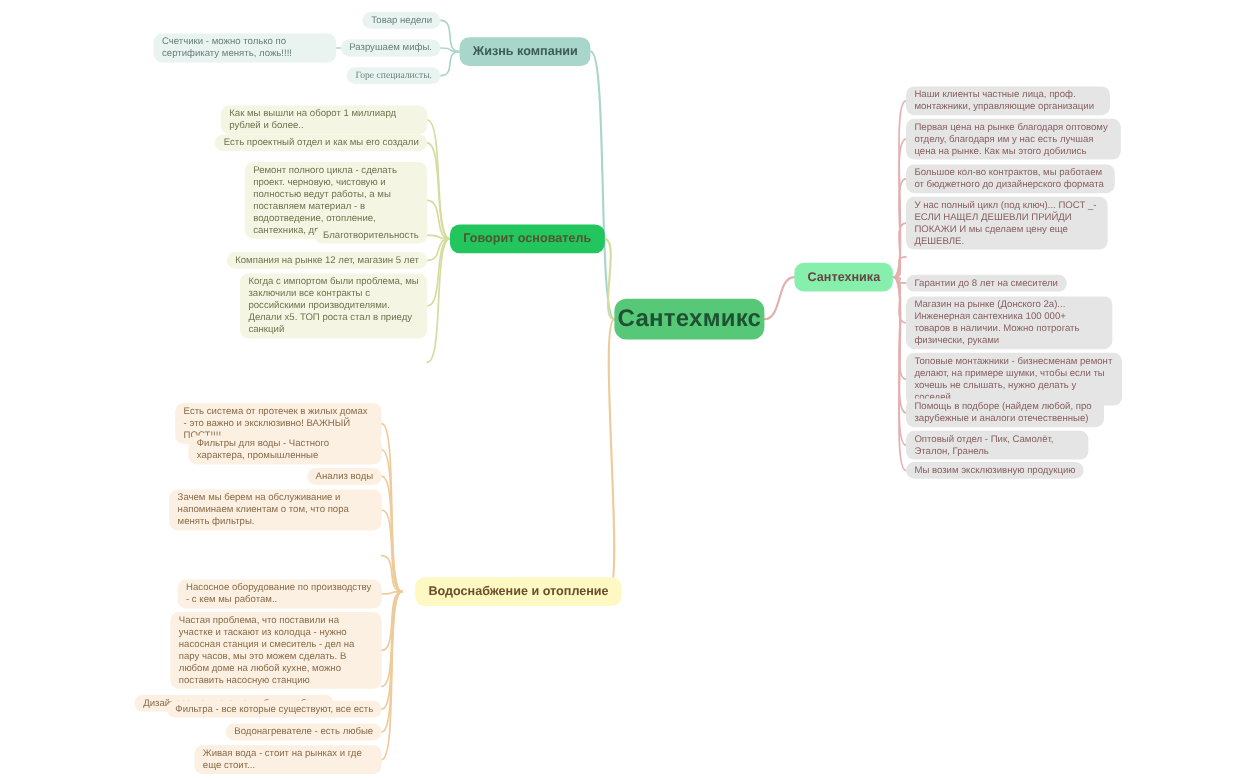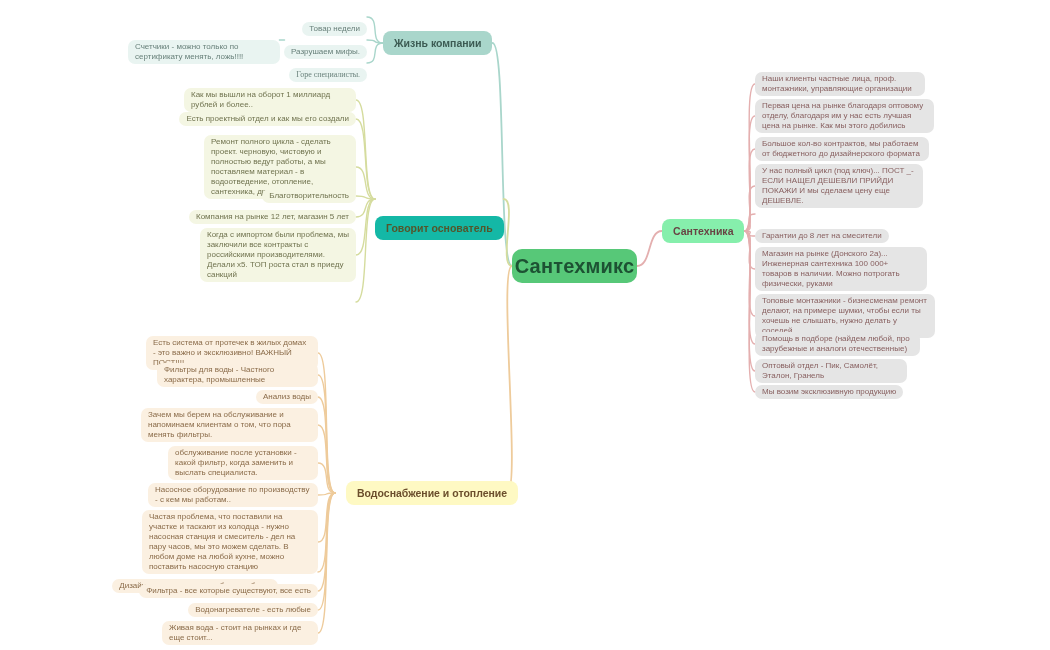--- a/index.html
+++ b/index.html
@@ -16,31 +16,31 @@
     font-size:20px; font-weight:600; letter-spacing:.2px;
     display:flex; align-items:center; justify-content:center;
     border-radius:10px; cursor:pointer;
   }
   .branch-label {
     position:absolute; font-size:10.5px; font-weight:600;
     padding:6px 11px; border-radius:8px; white-space:nowrap;
     box-sizing:border-box; cursor:pointer;
   }
   .l-life     { left:383px; top:31px;  background:#a9d6cb; color:#3c5b53; }
-  .l-founder  { left:375px; top:187px; background:#14b8a6; color:#53562b;margin-top:29px; }
+  .l-founder  { left:375px; top:187px; background:#22c55e; color:#53562b; }
   .l-water    { left:346px; top:481px; background:#fef9c3; color:#6b4e2c; }
   .l-san      { left:662px; top:219px; background:#86efac; color:#684344; }
 
   .bubble {
     position:absolute; font-size:8px; line-height:1.25;
     padding:2px 7px; border-radius:7px; box-sizing:border-box;
     text-align:left; cursor:pointer;
   }
   .nw { white-space:nowrap; }
-  .b-life    { background:#e9f4f1; color:#68807a;margin-top:12px; }
+  .b-life    { background:#e9f4f1; color:#68807a; }
   .b-founder { background:#f4f6e3; color:#70734f; }
   .b-water   { background:#fbf0e1; color:#8a6b49; }
   .b-san     { background:#e5e5e5; color:#886060; }
 </style>
 </head>
 <body>
 
 <div id="canvas">
   <svg id="wires" width="1050" height="650">
       <path d="M 512 266 C 498 266, 506.484375 43, 492.484375 43" fill="none" stroke="#a9d6cb" stroke-width="1.8" stroke-linecap="round"></path>
@@ -98,21 +98,20 @@
   <div id="fc1" class="bubble b-founder nw" style="right:694px; top:112px;">Есть проектный отдел и как мы его создали</div>
   <div id="fc2" class="bubble b-founder" style="right:694px; top:135px; width:152px;">Ремонт полного цикла - сделать проект. черновую, чистовую и полностью ведут работы, а мы поставляем материал - в водоотведение, отопление, сантехника, дренажи и т.д.</div>
   <div id="fc3" class="bubble b-founder nw" style="right:694px; top:189px;">Благотворительность</div>
   <div id="fc4" class="bubble b-founder nw" style="right:694px; top:210px;">Компания на рынке 12 лет, магазин 5 лет</div>
   <div id="fc5" class="bubble b-founder" style="right:694px; top:228px; width:156px;">Когда с импортом были проблема, мы заключили все контракты с российскими производителями. Делали х5. ТОП роста стал в приеду санкций</div>
 
   <div id="wc0" class="bubble b-water" style="right:732px; top:336px; width:172px;">Есть система от протечек в жилых домах - это важно и эксклюзивно! ВАЖНЫЙ ПОСТ!!!!</div>
   <div id="wc1" class="bubble b-water" style="right:732px; top:363px; width:161px;">Фильтры для воды - Частного характера, промышленные</div>
   <div id="wc2" class="bubble b-water nw" style="right:732px; top:390px;">Анализ воды</div>
   <div id="wc3" class="bubble b-water" style="right:732px; top:408px; width:177px;">Зачем мы берем на обслуживание и напоминаем клиентам о том, что пора менять фильтры.</div>
-  <div id="wc4" class="bubble b-water" style="right:732px; top:446px; width:150px;">обслуживание после установки - какой фильтр, когда заменить и выслать специалиста.</div>
   <div id="wc5" class="bubble b-water" style="right:732px; top:483px; width:170px;">Насосное оборудование по производству - с кем мы работам..</div>
   <div id="wc6" class="bubble b-water" style="right:732px; top:510px; width:176px;">Частая проблема, что поставили на участке и таскают из колодца - нужно насосная станция и смеситель - дел на пару часов, мы это можем сделать. В любом доме на любой кухне, можно поставить насосную станцию</div>
   <div id="wc7" class="bubble b-water nw" style="right:772px; top:565px;margin-top:14px;">Дизайнерские цвета могут быть любимы</div>
   <div id="wc8" class="bubble b-water nw" style="right:732px; top:584px;">Фильтра - все которые существуют, все есть</div>
   <div id="wc9" class="bubble b-water nw" style="right:732px; top:603px;">Водонагревателе - есть любые</div>
   <div id="wc10" class="bubble b-water" style="right:732px; top:621px; width:156px;">Живая вода - стоит на рынках и где еще стоит...</div>
 
   <div id="sc0" class="bubble b-san" style="left:755px; top:72px; width:170px;">Наши клиенты частные лица, проф. монтажники, управляющие организации</div>
   <div id="sc1" class="bubble b-san" style="left:755px; top:99px; width:179px;">Первая цена на рынке благодаря оптовому отделу, благодаря им у нас есть лучшая цена на рынке. Как мы этого добились</div>
   <div id="sc2" class="bubble b-san" style="left:755px; top:137px; width:174px;">Большое кол-во контрактов, мы работаем от бюджетного до дизайнерского формата</div>

